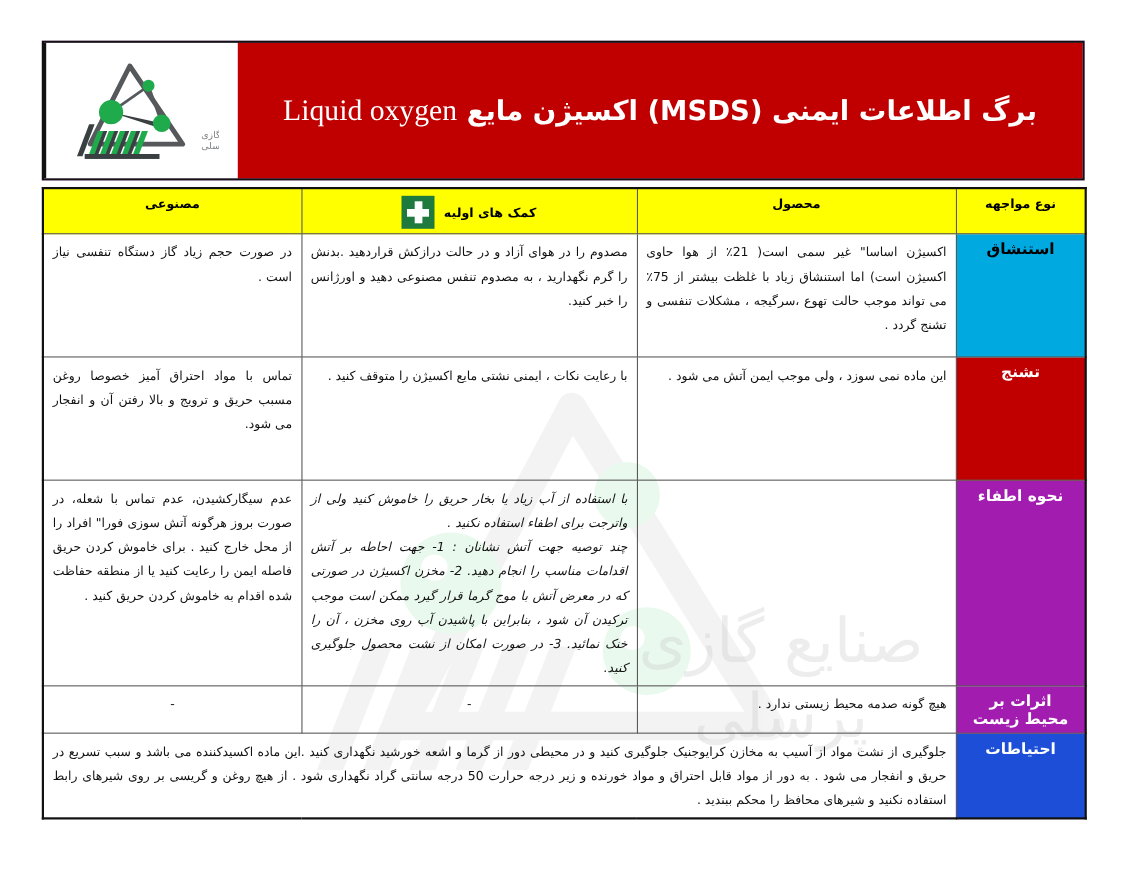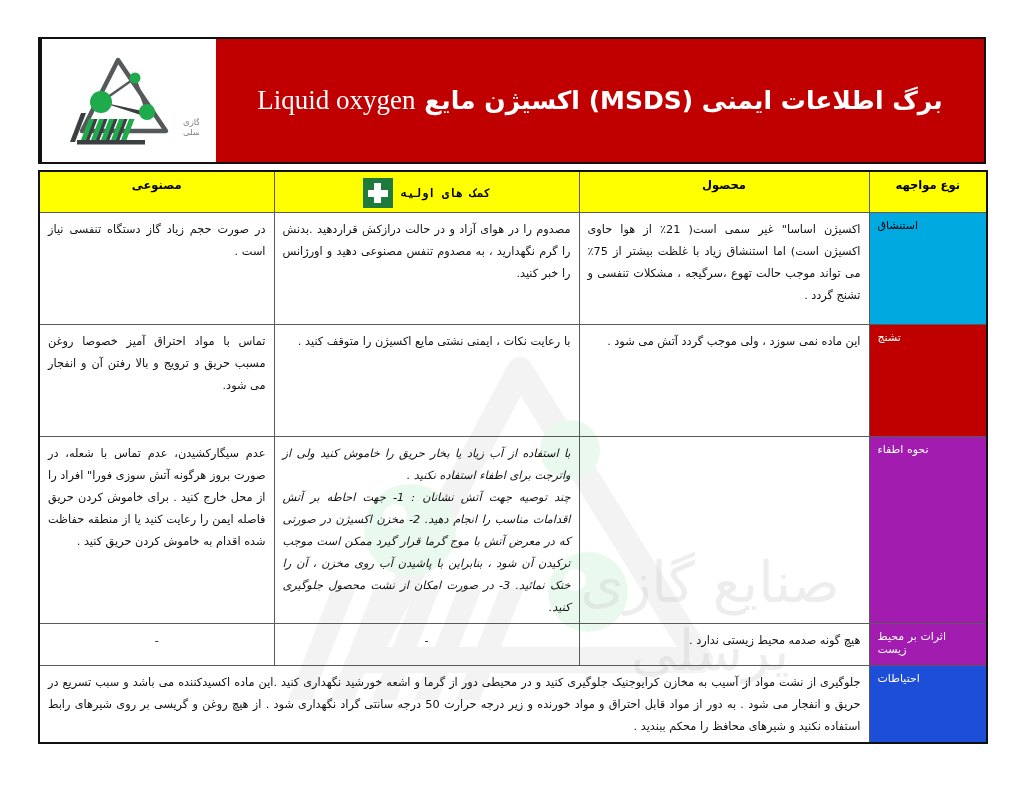--- a/index.html
+++ b/index.html
@@ -119,43 +119,42 @@
     vertical-align: middle;
     text-align: center;
     padding: 4px;
   }
   th .hdr-inner {
     display: flex;
     flex-direction: row;
     align-items: center;
     justify-content: center;
     gap: 8px;
-    font-family: Liberation Mono, monospace;
   }
   .firstaid-icon {
     width: 30px; height: 30px;
     background: #1f7a3d;
     position: relative;
     display: inline-block;
     flex: 0 0 30px;
   }
   .firstaid-icon::before,
   .firstaid-icon::after {
     content: "";
     position: absolute;
     background: #ffffff;
   }
   .firstaid-icon::before { left: 11.5px; top: 5px;  width: 7px;  height: 20px; }
   .firstaid-icon::after  { left: 5px;  top: 11.5px; width: 20px; height: 7px;  }
 
   td.type-cell {
-    text-align: left;
+    text-align: center;
     vertical-align: middle;
-    font-size: 11px;
-    font-weight: normal;
+    font-size: 14px;
+    font-weight: bold;
     color: #ffffff;
     padding: 4px 2px;
   }
   td.type-cell.inhalation { background: #00a9e0; color: #000000; }
   td.type-cell.fire       { background: #c00000; }
   td.type-cell.extinguish { background: #a21caf; }
   td.type-cell.env        { background: #a21caf; }
   td.type-cell.precaution { background: #1d4ed8; }
 
   td.body-cell {
@@ -282,21 +281,21 @@
 
       <tr class="r1">
         <td class="type-cell inhalation"><span>استنشاق</span></td>
         <td class="body-cell">اکسیژن اساسا" غیر سمی است( 21٪ از هوا حاوی اکسیژن است) اما استنشاق زیاد با غلظت بیشتر از 75٪ می تواند موجب حالت تهوع ،سرگیجه ، مشکلات تنفسی و تشنج گردد .</td>
         <td class="body-cell">مصدوم را در هوای آزاد و در حالت درازکش قراردهید .بدنش را گرم نگهدارید ، به مصدوم تنفس مصنوعی دهید و اورژانس را خبر کنید.</td>
         <td class="body-cell">در صورت حجم زیاد گاز دستگاه تنفسی نیاز است .</td>
       </tr>
 
       <tr class="r2">
         <td class="type-cell fire"><span>تشنج</span></td>
-        <td class="body-cell">این ماده نمی سوزد ، ولی موجب گردد آتش می شود .</td>
+        <td class="body-cell">این ماده نمی سوزد ، ولی موجب ایمن آتش می شود .</td>
         <td class="body-cell">با رعایت نکات ، ایمنی نشتی مایع اکسیژن را متوقف کنید .</td>
         <td class="body-cell">تماس با مواد احتراق آمیز خصوصا روغن مسبب حریق و ترویج و بالا رفتن آن و انفجار می شود.</td>
       </tr>
 
       <tr class="r3">
         <td class="type-cell extinguish"><span>نحوه اطفاء</span></td>
         <td class="body-cell"></td>
         <td class="body-cell">
             <p>با استفاده از آب زیاد یا بخار حریق را خاموش کنید ولی از واترجت برای اطفاء استفاده نکنید .</p>
             <p>چند توصیه جهت آتش نشانان : 1- جهت احاطه بر آتش اقدامات مناسب را انجام دهید. 2- مخزن اکسیژن در صورتی که در معرض آتش با موج گرما قرار گیرد ممکن است موجب ترکیدن آن شود ، بنابراین با پاشیدن آب روی مخزن ، آن را خنک نمائید. 3- در صورت امکان از نشت محصول جلوگیری کنید.</p>

